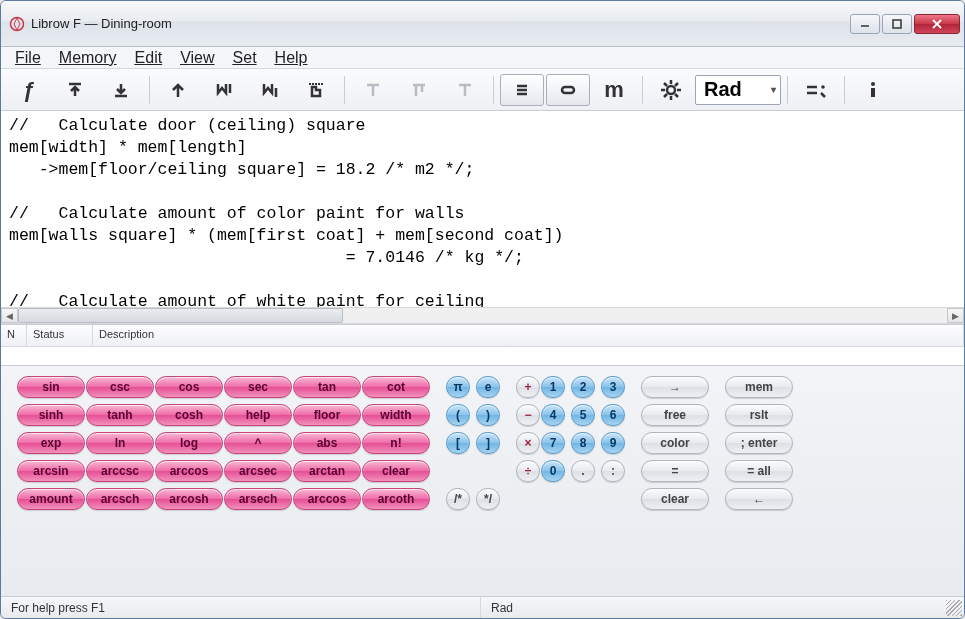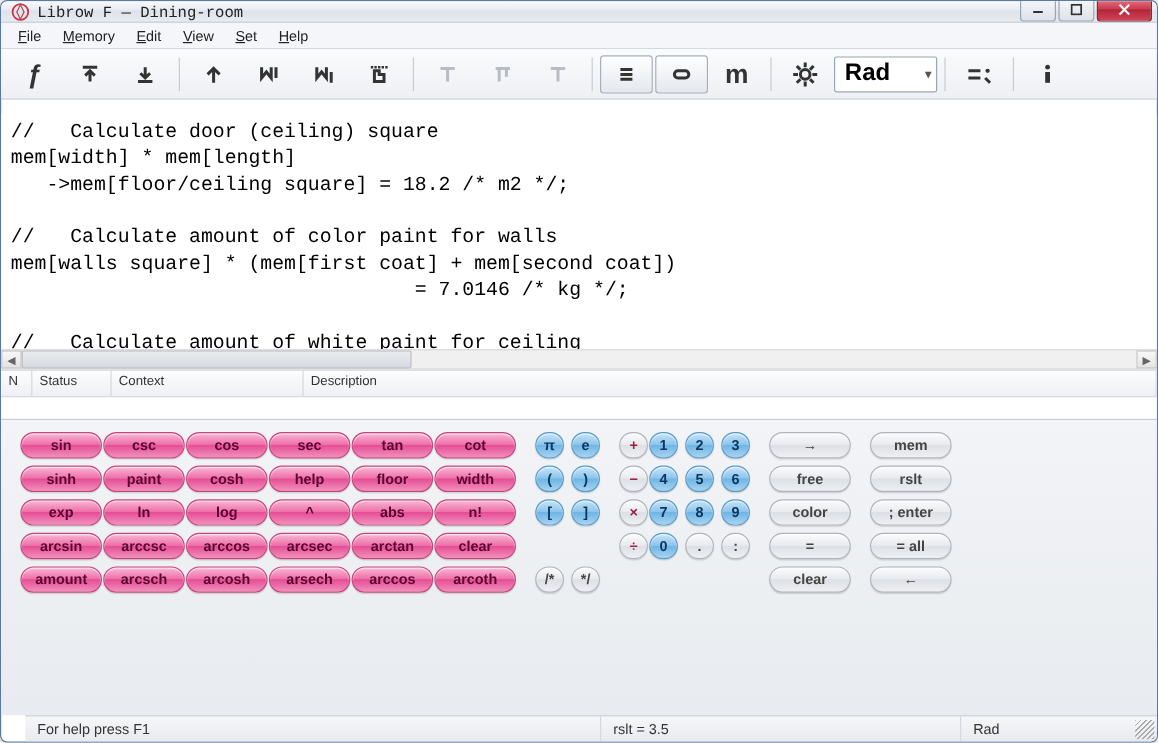--- a/index.html
+++ b/index.html
@@ -17,27 +17,26 @@
   border: 1px solid #5a7aa0;
   border-radius: 6px;
   overflow: hidden;
   display: flex;
   flex-direction: column;
   box-shadow: 0 0 8px rgba(0,0,0,0.3);
   background: #fff;
 }
 
 .titlebar {
-  height: 18px;
+  height: 46px;
   background: linear-gradient(to bottom, #f8f9fb 0%, #e8ebf0 45%, #dde2ea 46%, #e8ebf0 100%);
   border-bottom: 1px solid #b8c0cc;
   display: flex;
-  align-items: flex-end;
+  align-items: center;
   padding: 0 4px 0 8px;
-  font-family: Liberation Mono, monospace;
 }
 .titlebar-icon {
   width: 16px; height: 16px;
   margin-right: 6px;
 }
 .titlebar-title {
   flex: 1;
   font-size: 13px;
   color: #222;
 }
@@ -61,22 +60,23 @@
   height: 22px;
   background: #f4f6fa;
   border-bottom: 1px solid #d4d8e0;
   display: flex;
   align-items: center;
   padding: 0 6px;
   gap: 2px;
 }
 .menuitem {
   padding: 2px 8px;
-  font-size: 12px;
+  font-size: 16px;
   color: #222;
+  text-decoration: underline;
 }
 .menuitem .u { text-decoration: underline; }
 
 .toolbar {
   height: 42px;
   background: linear-gradient(to bottom, #fafbfc, #eef0f4);
   border-bottom: 1px solid #c8ccd4;
   display: flex;
   align-items: center;
   padding: 0 6px;
@@ -112,21 +112,20 @@
   font-size: 20px;
   font-weight: bold;
   min-width: 86px;
 }
 .tcombo .arrow { font-size: 10px; margin-left: auto; color: #555; }
 
 .editor-wrap {
   flex: 0 0 auto;
   display: flex;
   flex-direction: column;
-  margin-top: 12px;
 }
 .editor {
   height: 196px;
   background: #fff;
   font-family: "Courier New", monospace;
   font-size: 16.5px;
   line-height: 22px;
   padding: 4px 8px;
   overflow: hidden;
   white-space: pre;
@@ -222,21 +221,20 @@
 .spacer { width: 14px; }
 
 .statusbar {
   height: 22px;
   background: linear-gradient(#f6f7f9,#e8eaee);
   border-top: 1px solid #c8ccd4;
   display: flex;
   align-items: center;
   font-size: 12px;
   color: #333;
-  margin-left: 20px;
 }
 .statuscell {
   padding: 0 10px;
   height: 100%;
   display: flex; align-items: center;
   border-right: 1px solid #d4d8e0;
 }
 .statuscell.first { width: 480px; }
 .statuscell.second { width: 300px; }
 .statuscell.third { flex: 1; border-right: none; }
@@ -412,21 +410,20 @@
           <div class="thumb"></div>
         </div>
       <div class="sbtn">▶</div>
     </div>
   </div>
 
   <div class="tablepanel">
     <div class="tableheader">
       <div class="th" style="width:26px">N</div>
       <div class="th" style="width:66px">Status</div>
-      <div class="th" style="width:160px">Context</div>
       <div class="th" style="flex:1">Description</div>
     </div>
     <div class="tablebody"></div>
   </div>
 
   <div class="pad">
     <div class="padrows">
 
       <div class="padrow">
         <div class="pill pink">sin</div>
@@ -448,21 +445,21 @@
           <div class="pill blue">3</div>
         </div>
         <div class="spacer"></div>
         <div class="pill grey w68">→</div>
         <div class="spacer"></div>
         <div class="pill grey w68">mem</div>
       </div>
 
       <div class="padrow">
         <div class="pill pink">sinh</div>
-        <div class="pill pink">paint</div>
+        <div class="pill pink">tanh</div>
         <div class="pill pink">cosh</div>
         <div class="pill pink">help</div>
         <div class="pill pink">floor</div>
         <div class="pill pink">width</div>
         <div class="spacer"></div>
         <div class="padcol">
           <div class="pill blue">(</div>
           <div class="pill blue">)</div>
         </div>
         <div class="spacer"></div>
@@ -550,18 +547,17 @@
         <div class="spacer"></div>
         <div class="pill grey w68">clear</div>
         <div class="spacer"></div>
         <div class="pill grey w68">←</div>
       </div>
     </div>
   </div>
 
   <div class="statusbar">
     <div class="statuscell first">For help press F1</div>
-    <div class="statuscell second">rslt = 3.5</div>
     <div class="statuscell third">Rad</div>
     <div class="grip"></div>
   </div>
 
 </div>
 
 </body></html>

